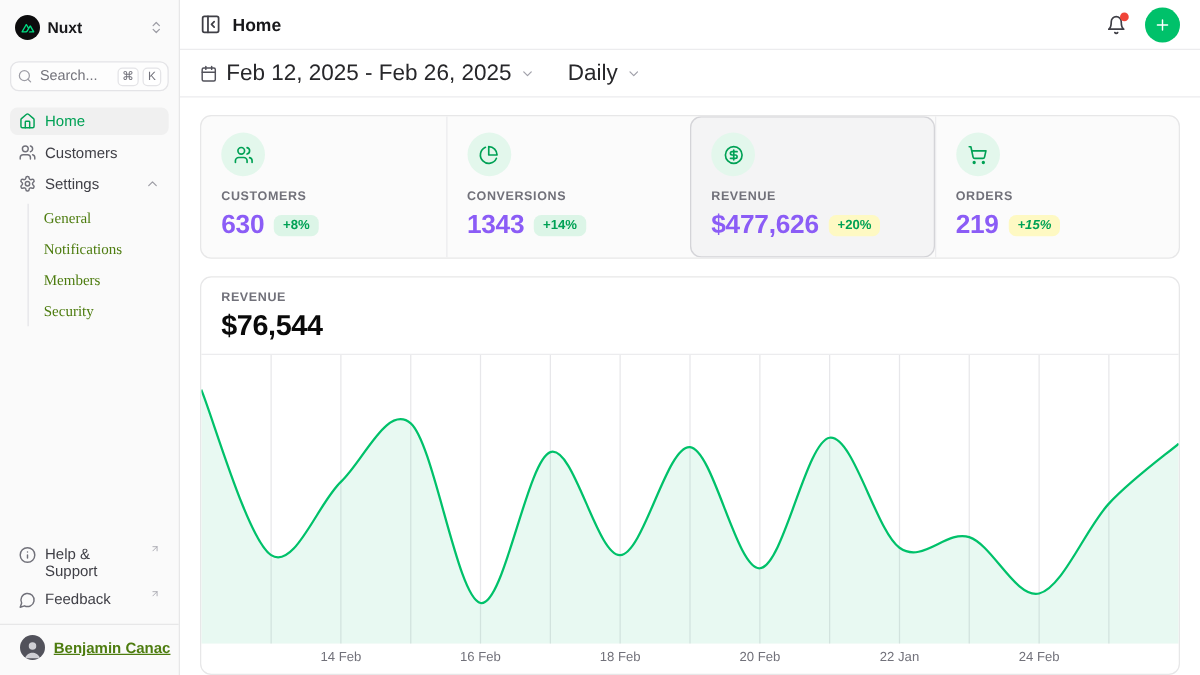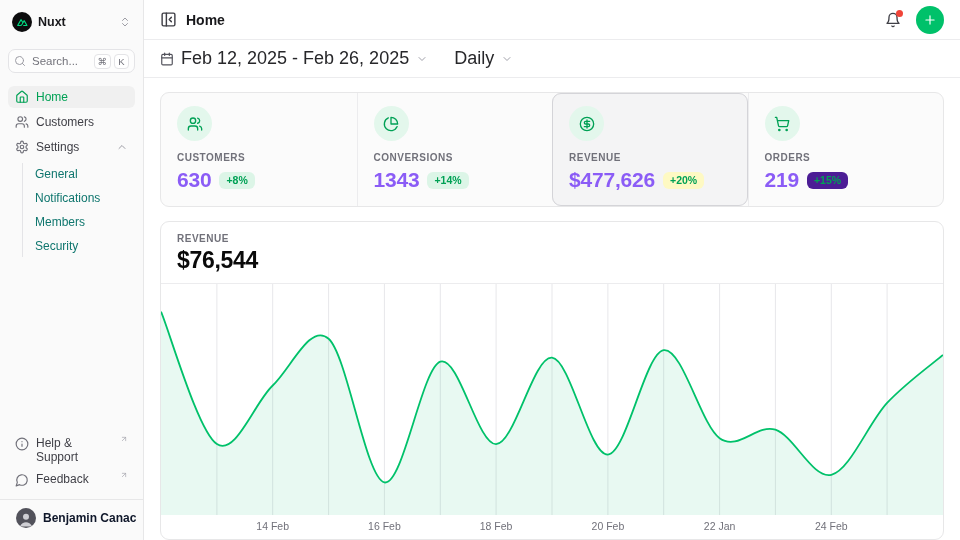--- a/index.html
+++ b/index.html
@@ -45,33 +45,33 @@
   }
   .nav-item .icn { color: #71717a; display: flex; flex: none; }
   .nav-item.active { background: #f0f0f0; color: #00a155; }
   .nav-item.active .icn { color: #00a155; }
   .nav-label { flex: 1; font-size: 12px; }
   .chip {
     border: 1px solid #e4e4e7; border-radius: 5px; font-size: 9.5px;
     padding: 0 4px; color: #52525b; background: #fff; line-height: 14px; font-weight: 500;
   }
   .children { margin: 2px 0 0 14px; border-left: 1px solid #e4e4e7; display: flex; flex-direction: column; gap: 2px; }
-  .child { padding: 4px 0 4px 12px; color: #0f766e; font-weight: 500; font-size: 12px; cursor: pointer; border-radius: 4px; }
+  .child { padding: 4px 0 4px 12px; color: #4d7c0f; font-weight: 500; font-size: 12px; cursor: pointer; border-radius: 4px; font-family: Liberation Serif, serif; }
 
   .spacer { flex: 1; }
   .footer-item { display: flex; align-items: flex-start; gap: 7px; padding: 4px 7px; color: #3f3f46; font-weight: 500; cursor: pointer; border-radius: 6px; }
   .footer-item .icn { color: #71717a; display: flex; margin-top: 1px; }
   .ext { color: #a1a1aa; display: flex; margin-left: 1px; margin-top: -1px; }
 
   .user-row {
     border-top: 1px solid #e7e7e8; margin: 8px -8px 0; padding: 8px 10px 4px 16px;
     display: flex; align-items: center; gap: 7px; cursor: pointer;
   }
   .avatar { width: 20px; height: 20px; border-radius: 50%; background: #52525b; overflow: hidden; display: flex; align-items: flex-end; justify-content: center; flex: none; }
-  .user-name { font-weight: 700; font-size: 12px; flex: 1; color: #0f172a; white-space: nowrap; }
+  .user-name { font-weight: 700; font-size: 12px; flex: 1; color: #4d7c0f; white-space: nowrap; text-decoration: underline; }
 
   
   main { flex: 1; display: flex; flex-direction: column; min-width: 0; background: #fff; }
   .top {
     height: 40px; min-height: 40px; border-bottom: 1px solid #ececee;
     display: flex; align-items: center; padding: 0 16px; gap: 9px;
   }
   .icon-btn { background: none; border: none; color: #3f3f46; display: flex; align-items: center; cursor: pointer; padding: 0; }
   .top-title { font-weight: 700; font-size: 14px; color: #18181b; }
   .top-right { margin-left: auto; display: flex; align-items: center; gap: 15px; }
@@ -360,21 +360,21 @@
           <span class="stat-icon" style="background: rgb(227, 247, 236); color: rgb(0, 161, 85);">
             <svg class="s" width="16" height="16" viewBox="0 0 24 24">
                 <circle cx="8" cy="21" r="1"></circle>
                 <circle cx="19" cy="21" r="1"></circle>
                 <path d="M2.05 2.05h2l2.66 12.42a2 2 0 0 0 2 1.58h9.78a2 2 0 0 0 1.95-1.57l1.65-7.43H5.12"></path>
               </svg>
           </span>
           <div class="stat-label">ORDERS</div>
           <div class="stat-row">
             <span class="stat-value">219</span>
-            <span class="delta" style="background: #4c1d95; color: rgb(0, 161, 85);">+15%</span>
+            <span class="delta" style="background: #fef9c3; color: rgb(0, 161, 85); font-style: italic;">+15%</span>
           </div>
         </div>
       </div>
 
       <section class="panel">
         <div class="panel-head">
           <div class="panel-label">REVENUE</div>
           <div class="panel-value">$76,544</div>
         </div>
         <div class="chart-wrap">

